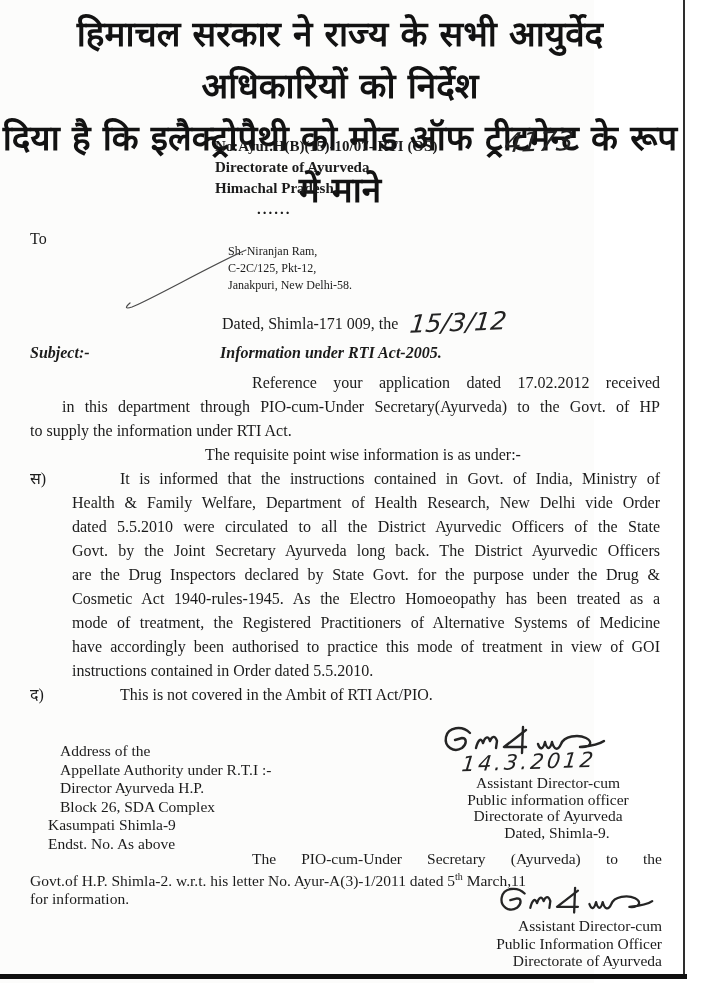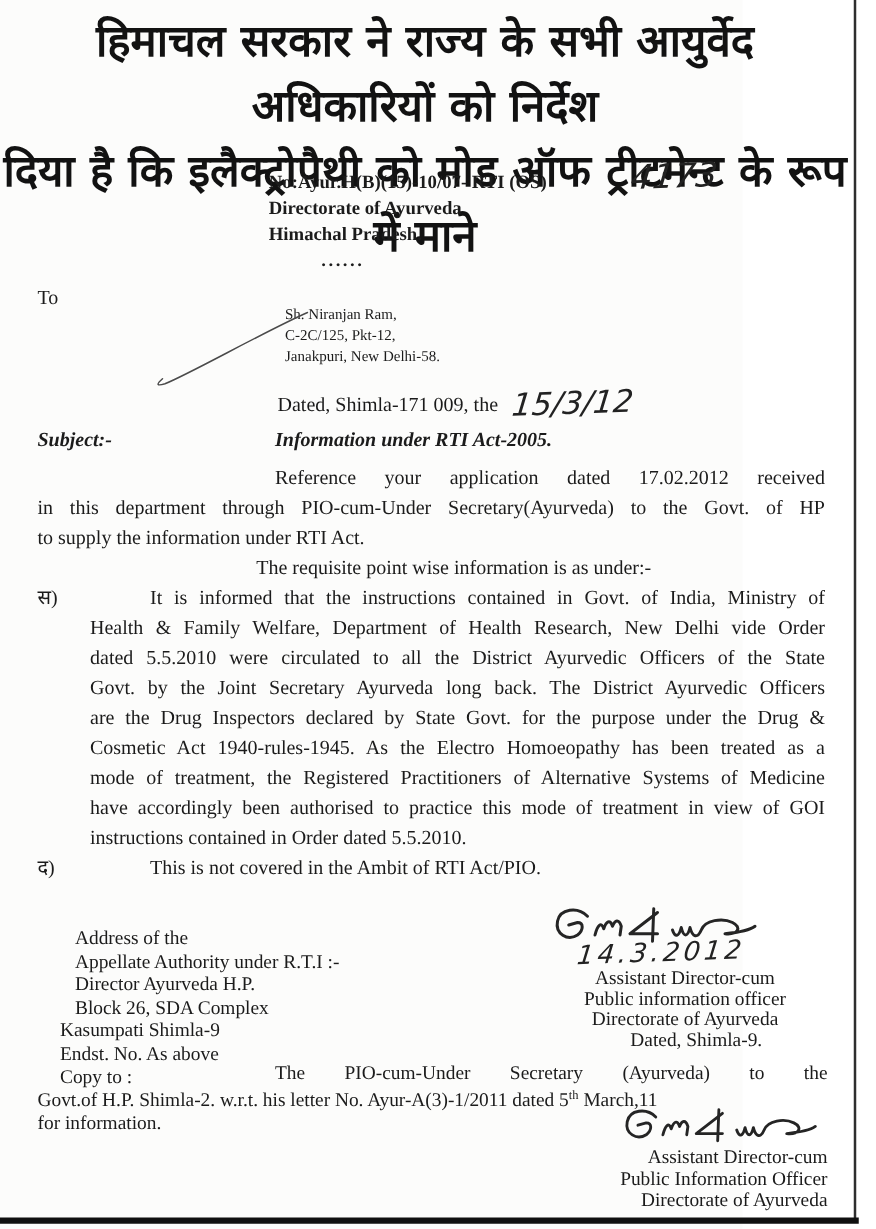--- a/index.html
+++ b/index.html
@@ -50,21 +50,21 @@
   .date-hand { font-size: 25px; position: relative; top: 2px; margin-left: 8px; }
 
   .subject-row { position: absolute; left: 30px; top: 344px; width: 630px; font-weight: bold; font-size: 16px; font-style: italic; }
   .subject-text { position: absolute; left: 190px; top: 0; }
 
   
   .bodytext {
     position: absolute; left: 30px; top: 371px; width: 630px;
     font-size: 16px; line-height: 24px;
   }
-  .jline { text-align: justify; text-align-last: justify; }
+  .jline { text-align: justify; text-align-last: justify; margin-left: 32px; }
   .ind1 { padding-left: 190px; }
   .intro-line { padding-left: 175px; }
   .pt { position: relative; }
   .pt .marker { position: absolute; left: 0; top: 0; }
   .pt .first { margin-left: 90px; }
   .cont { margin-left: 42px; }
 
   
   .appellate { position: absolute; left: 48px; top: 742px; font-size: 15.5px; line-height: 18.5px; }
   .appellate div:nth-child(-n+4) { padding-left: 12px; }
@@ -149,21 +149,20 @@
     </div>
   </div>
 
   <div class="appellate">
     <div>Address of the</div>
     <div>Appellate Authority under R.T.I :-</div>
     <div>Director Ayurveda H.P.</div>
     <div>Block 26, SDA Complex</div>
     <div>Kasumpati Shimla-9</div>
     <div>Endst. No. As above</div>
-    <div>Copy to :</div>
   </div>
 
   <div class="sign1">
     <svg class="sig" width="170" height="42" viewBox="0 0 170 42">
       <path d="M30,10 C22,2 8,4 6,14 C4,24 14,30 22,25 C27,21 27,15 22,15 L15,17"></path>
       <path d="M36,25 C38,17 41,14 43,20 C45,14 48,12 50,18 C52,13 55,12 57,18 L56,25"></path>
       <path d="M86,7 L64,24 L86,24"></path>
       <path d="M83,4 L82,30"></path>
       <path d="M98,21 C100,27 103,27 105,19 C107,27 110,27 112,19 C114,27 118,28 121,21 C124,13 138,11 146,15 C154,19 150,25 140,24 C150,23 160,21 164,18"></path>
     </svg>

